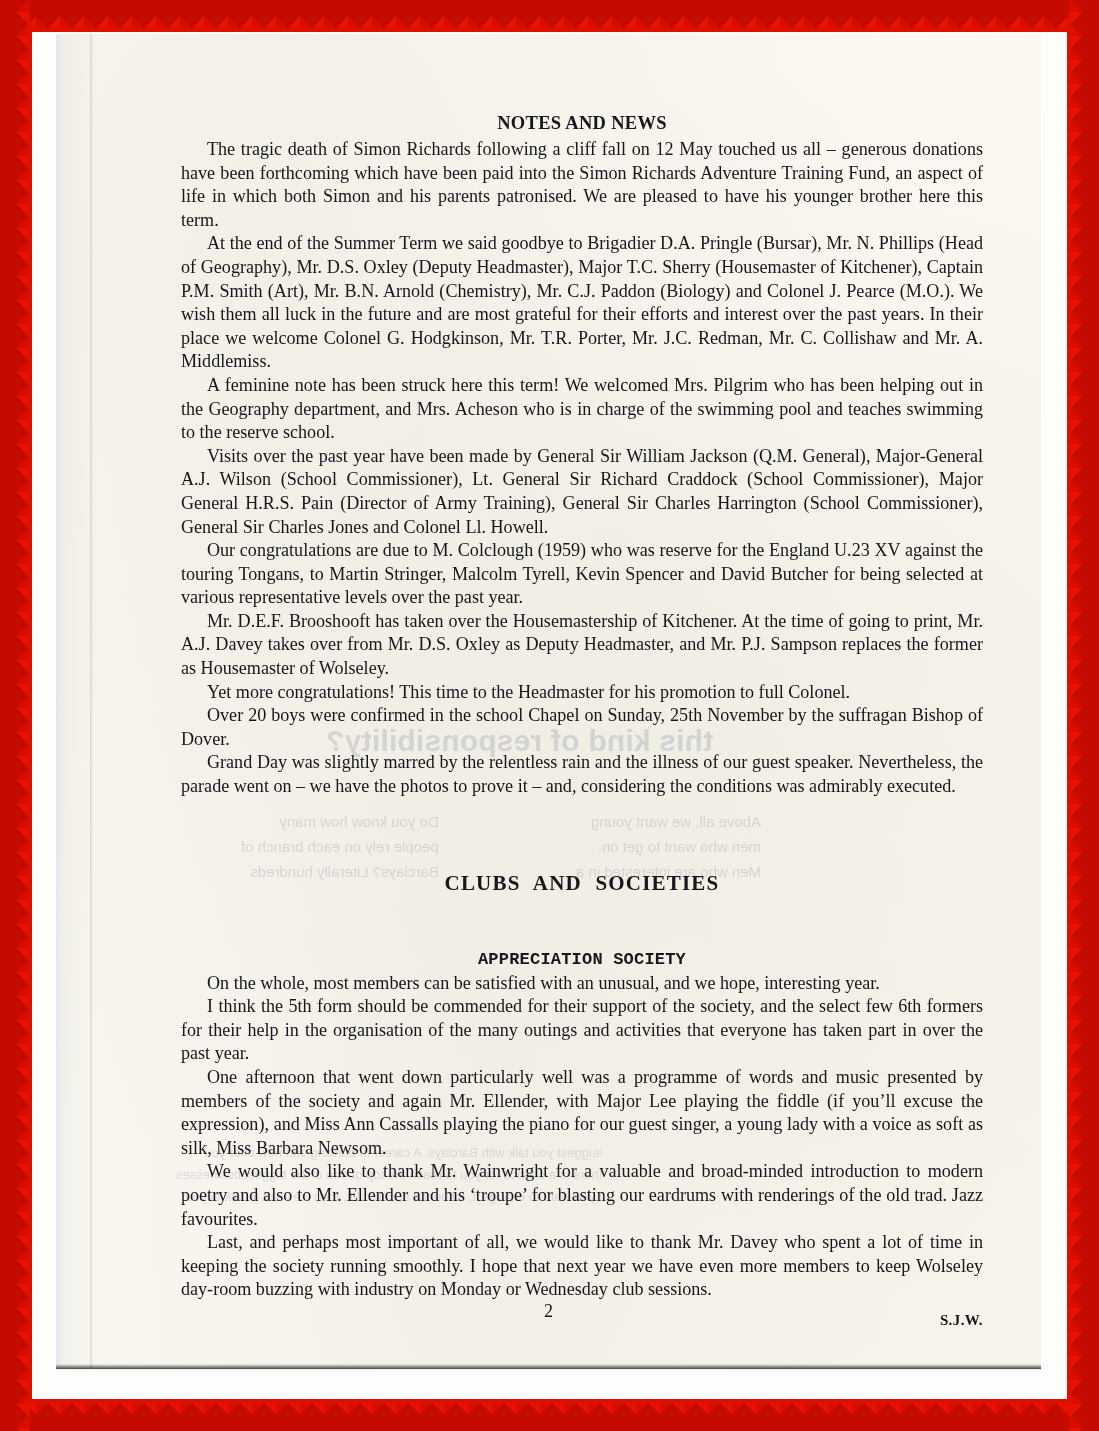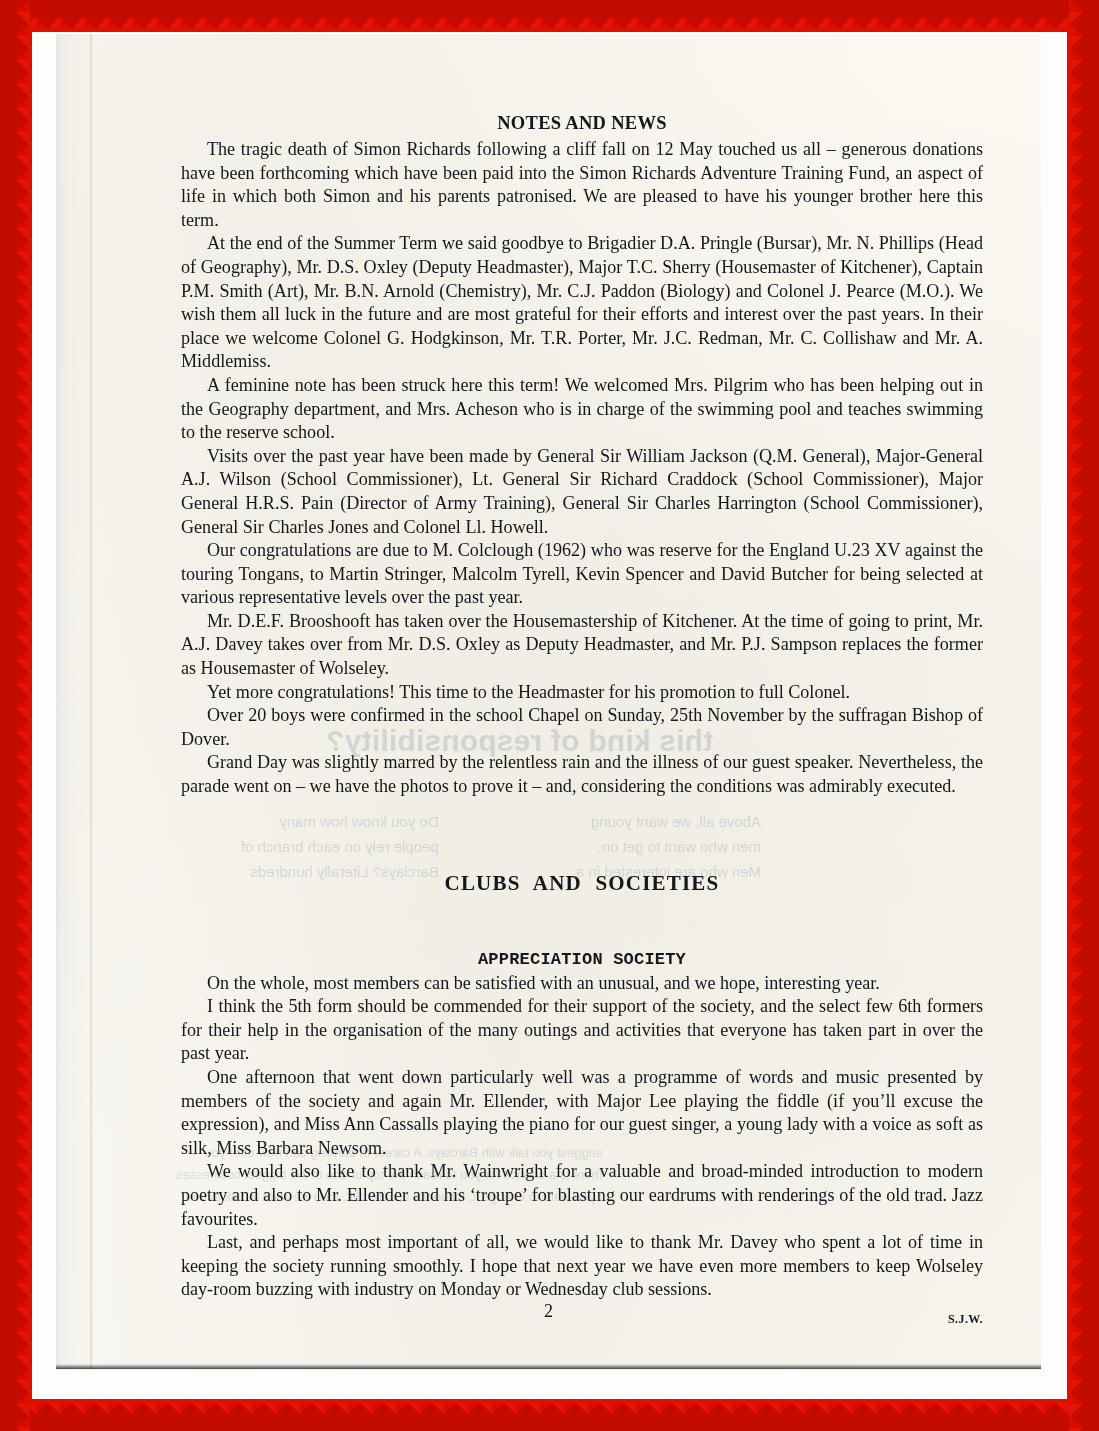--- a/index.html
+++ b/index.html
@@ -198,21 +198,21 @@
     font-size: 18.1px;
     line-height: 23.6px;
     margin: 0;
     text-align: justify;
     text-indent: 26px;
     font-family: "Liberation Serif", "DejaVu Serif", serif;
     hyphens: none;
   }
 
   .signature {
-    font-size: 12px;
+    font-size: 15px;
     font-weight: bold;
     text-align: right;
     margin-top: 10px;
     letter-spacing: 0.4px;
   }
 
   .spacer-xl { height: 64px; }
   .spacer-lg { height: 46px; }
   .spacer-md { height: 30px; }
 
@@ -266,21 +266,21 @@
     </div>
 
     <div class="content">
 
       <h1 class="section-head">NOTES AND NEWS</h1>
 
       <p class="body">The tragic death of Simon Richards following a cliff fall on 12 May touched us  all – generous donations have been forthcoming which have been paid into the Simon Richards Adventure Training Fund, an aspect of life in which both Simon and his parents patronised. We are pleased to have his younger brother here this term.</p>
       <p class="body">At the end of the Summer Term we said goodbye to Brigadier D.A. Pringle (Bursar), Mr. N. Phillips (Head of Geography), Mr. D.S. Oxley (Deputy Headmaster), Major T.C. Sherry (Housemaster of Kitchener), Captain P.M. Smith (Art), Mr. B.N. Arnold (Chemistry), Mr. C.J. Paddon (Biology) and Colonel J. Pearce (M.O.). We wish them all luck in the future and are most grateful for their efforts and interest over the past years. In their place we welcome Colonel G. Hodgkinson, Mr. T.R. Porter, Mr. J.C. Redman, Mr. C. Collishaw and Mr. A. Middlemiss.</p>
       <p class="body">A feminine note has been struck here this term! We welcomed Mrs. Pilgrim who has been helping out in the Geography department, and Mrs. Acheson who is in charge of the swimming pool and teaches swimming to the reserve school.</p>
       <p class="body">Visits over the past year have been made by General Sir William Jackson (Q.M. General), Major-General A.J. Wilson (School Commissioner), Lt. General Sir Richard Craddock (School Commissioner), Major General H.R.S. Pain (Director of Army Training), General Sir Charles Harrington (School Commissioner), General Sir Charles Jones and Colonel Ll. Howell.</p>
-      <p class="body">Our congratulations are due to M. Colclough (1962) who was reserve for the England U.23 XV against the touring Tongans, to Martin Stringer, Malcolm Tyrell, Kevin Spencer and David Butcher for being selected at various representative levels over the past year.</p>
+      <p class="body">Our congratulations are due to M. Colclough (1959) who was reserve for the England U.23 XV against the touring Tongans, to Martin Stringer, Malcolm Tyrell, Kevin Spencer and David Butcher for being selected at various representative levels over the past year.</p>
       <p class="body">Mr. D.E.F. Brooshooft has taken over the Housemastership of Kitchener. At the time of going to print, Mr. A.J. Davey takes over from Mr. D.S. Oxley as Deputy Headmaster, and Mr. P.J. Sampson replaces the former as Housemaster of Wolseley.</p>
       <p class="body">Yet more congratulations! This time to the Headmaster for his promotion to full Colonel.</p>
       <p class="body">Over 20 boys were confirmed in the school Chapel on Sunday, 25th  November by the suffragan Bishop of Dover.</p>
       <p class="body">Grand Day was slightly marred by the relentless rain and the illness of our guest speaker. Nevertheless, the parade went on – we have the photos to prove it – and, considering the conditions was admirably executed.</p>
 
       <div class="spacer-xl"></div>
 
       <h2 class="major-head">CLUBS  AND  SOCIETIES</h2>
 
       <div class="spacer-lg"></div>

